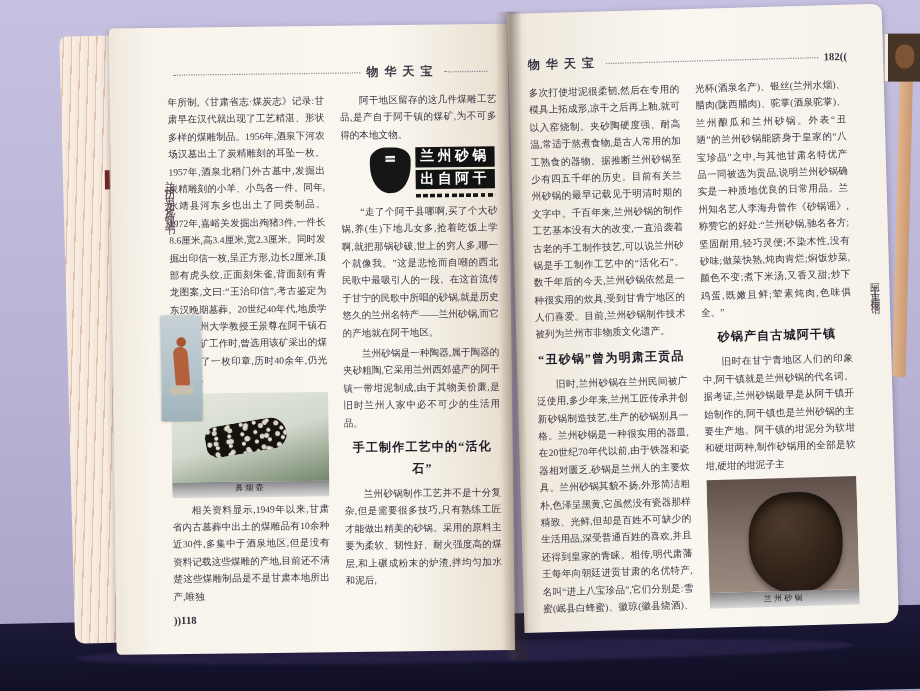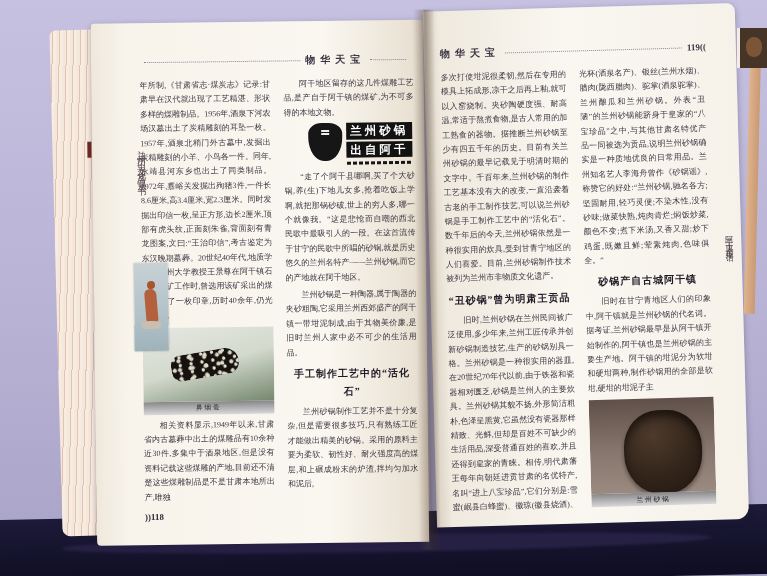--- a/index.html
+++ b/index.html
@@ -119,21 +119,21 @@
         </div>
       </div>
     </div>
 
     <div class="gutter"></div>
 
     <div class="page right">
       <div class="pg-header">
         <span class="pg-title">物华天宝</span>
         <span class="dotline"></span>
-        <span class="pg-num">119((</span>
+        <span class="pg-num">182((</span>
       </div>
 
       <div class="volume-vert">阿干十里窑烟话</div>
 
       <div class="cols">
         <div class="col">
           <p class="noindent">多次打使坩泥很柔韧,然后在专用的模具上拓成形,凉干之后再上釉,就可以入窑烧制。夹砂陶硬度强、耐高温,常适于熬煮食物,是古人常用的加工熟食的器物。据推断兰州砂锅至少有四五千年的历史。目前有关兰州砂锅的最早记载见于明清时期的文字中。千百年来,兰州砂锅的制作工艺基本没有大的改变,一直沿袭着古老的手工制作技艺,可以说兰州砂锅是手工制作工艺中的“活化石”。数千年后的今天,兰州砂锅依然是一种很实用的炊具,受到甘青宁地区的人们喜爱。目前,兰州砂锅制作技术被列为兰州市非物质文化遗产。</p>
           <h3>“丑砂锅”曾为明肃王贡品</h3>
           <p>旧时,兰州砂锅在兰州民间被广泛使用,多少年来,兰州工匠传承并创新砂锅制造技艺,生产的砂锅别具一格。兰州砂锅是一种很实用的器皿,在20世纪70年代以前,由于铁器和瓷器相对匮乏,砂锅是兰州人的主要炊具。兰州砂锅其貌不扬,外形简洁粗朴,色泽呈黑黄,它虽然没有瓷器那样精致、光鲜,但却是百姓不可缺少的生活用品,深受普通百姓的喜欢,并且还得到皇家的青睐。相传,明代肃藩王每年向朝廷进贡甘肃的名优特产,名叫“进上八宝珍品”,它们分别是:雪蜜(岷县白蜂蜜)、徽琼(徽县烧酒)、夜</p>
         </div>

